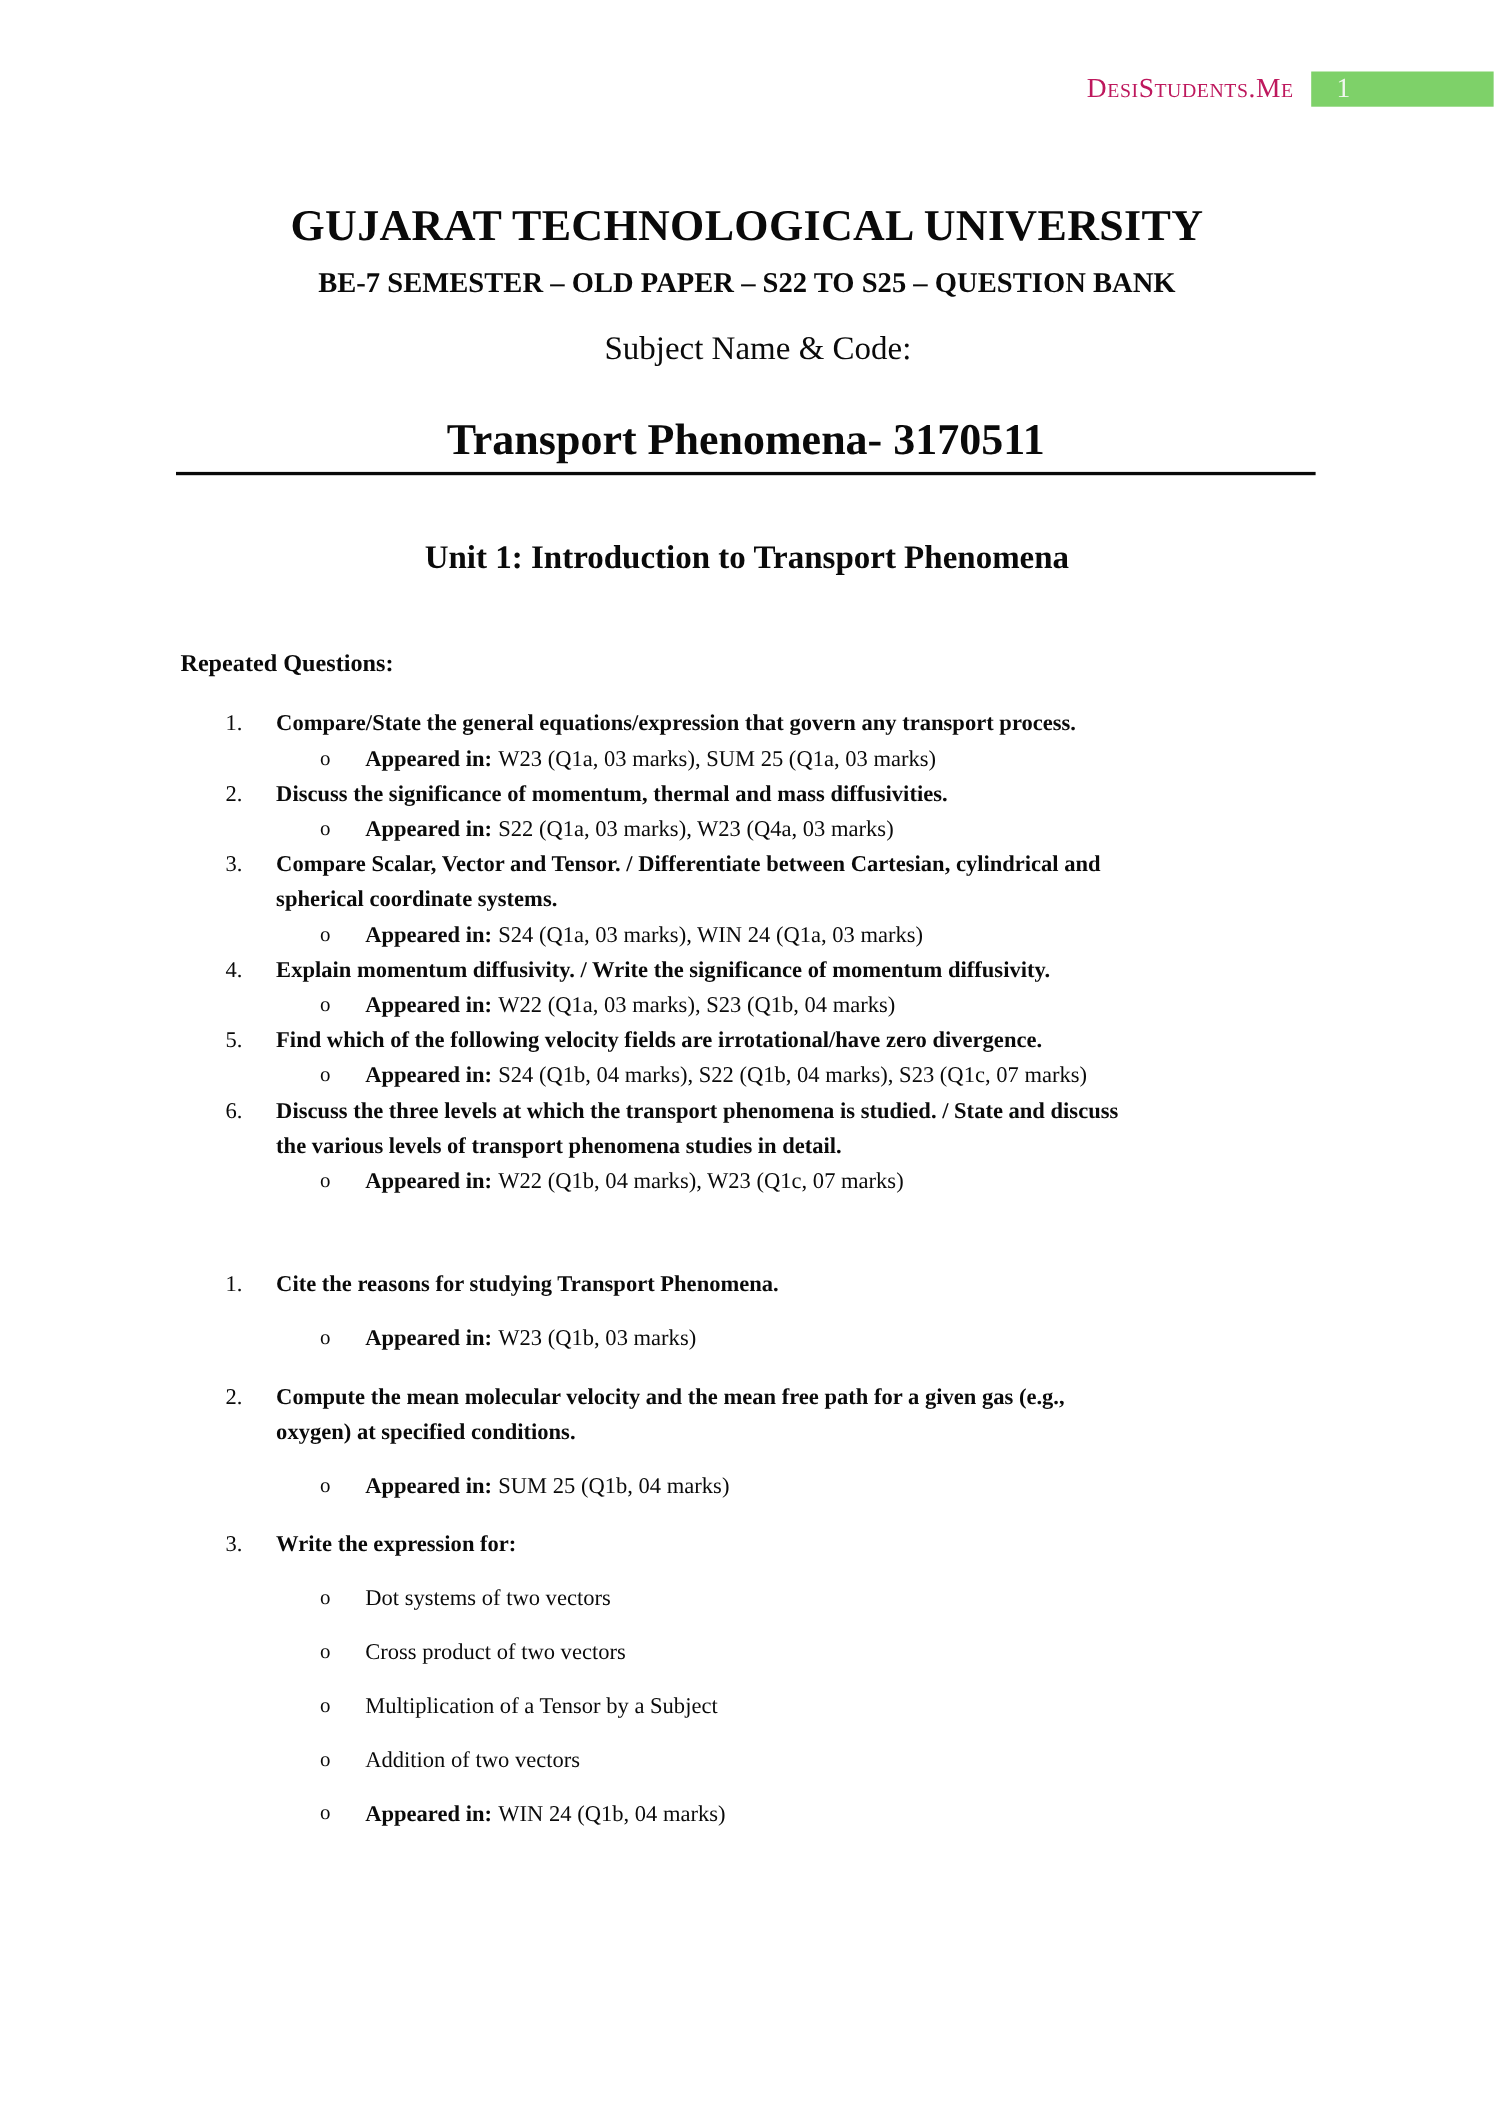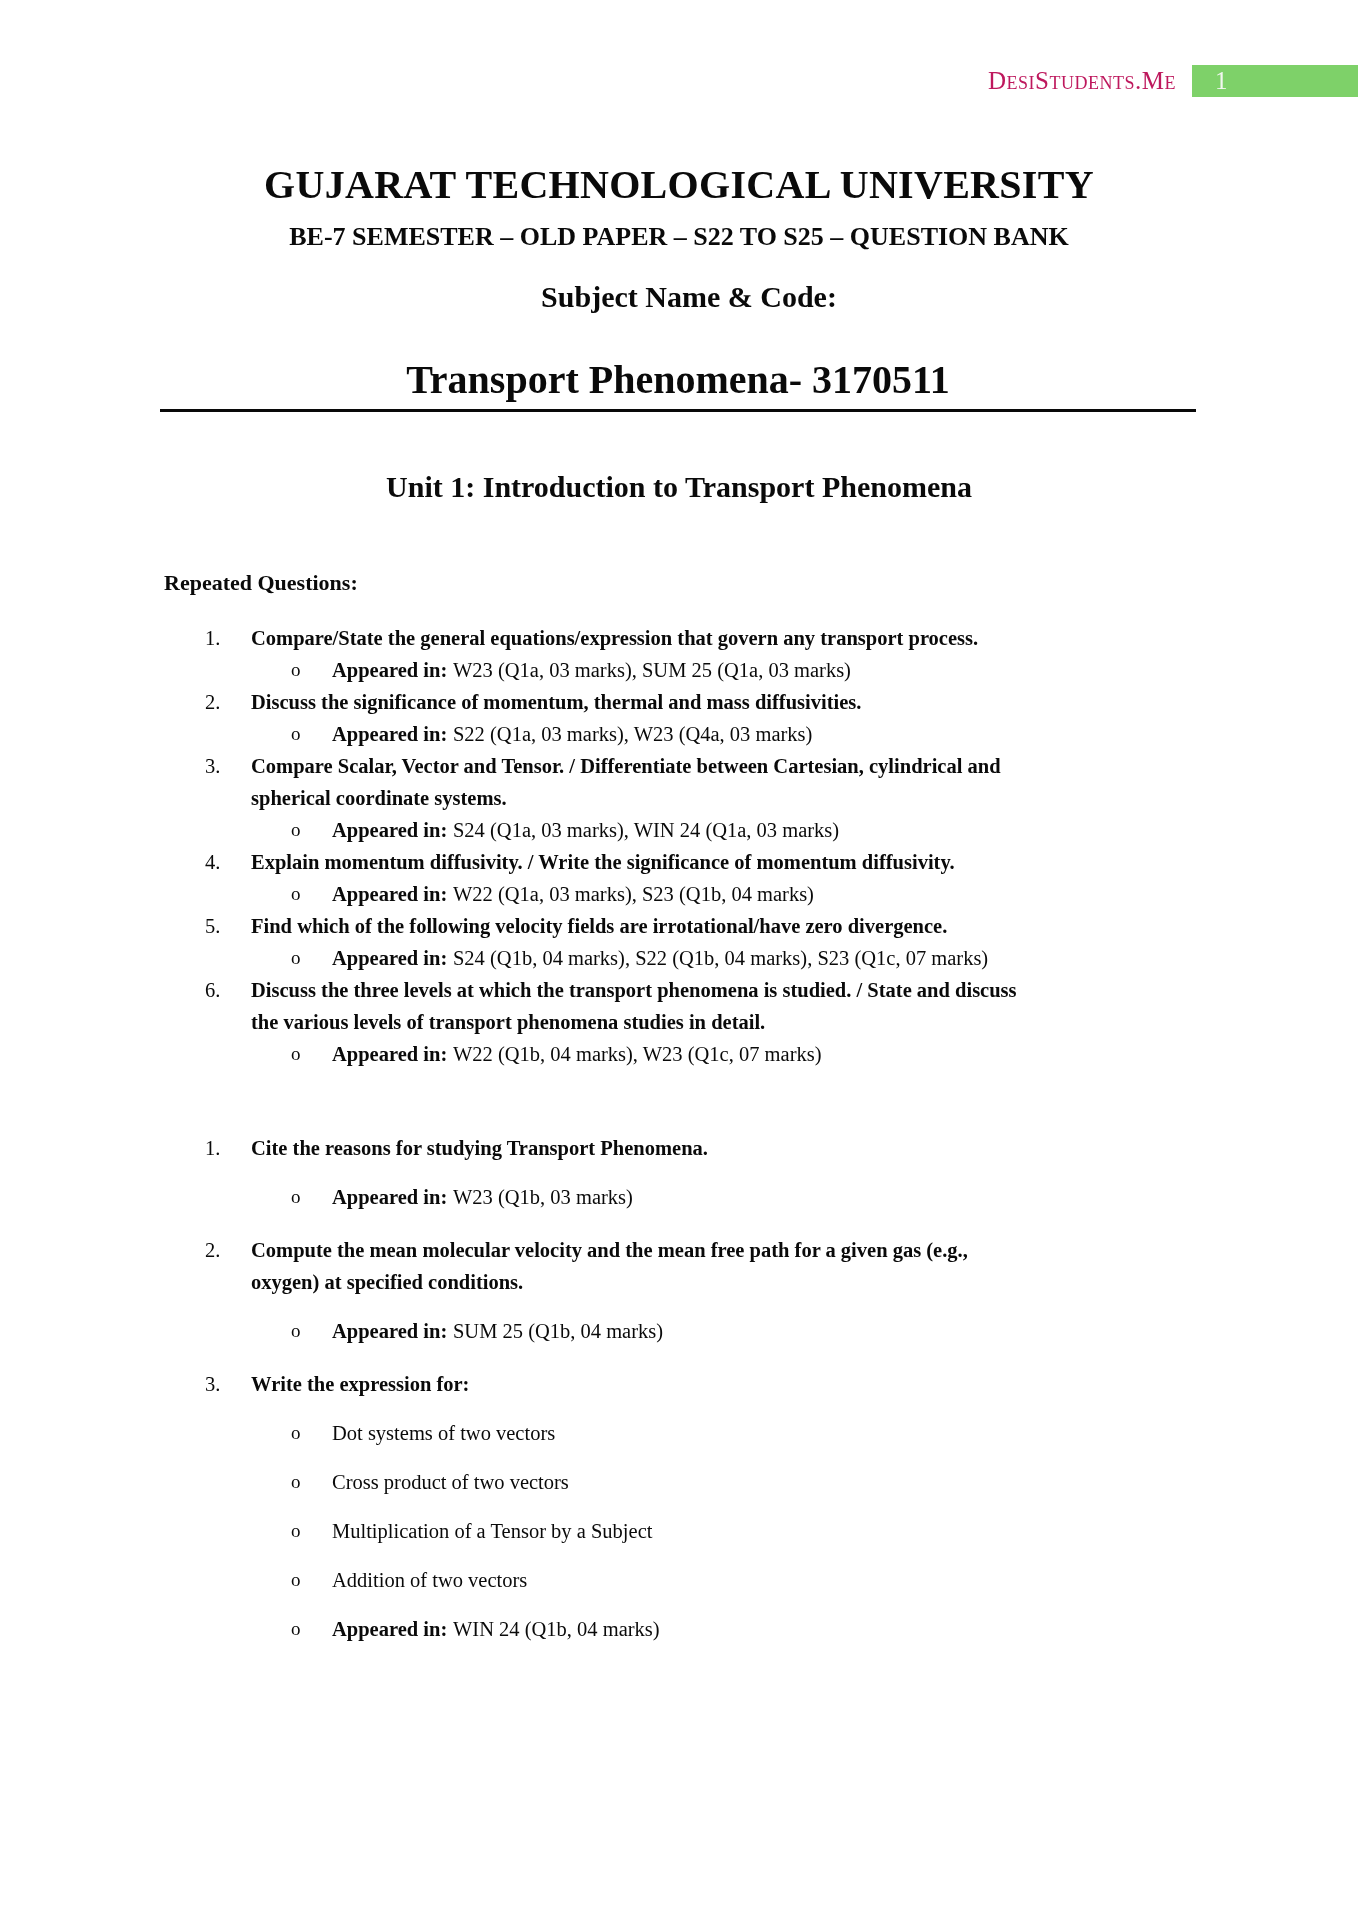--- a/index.html
+++ b/index.html
@@ -16,23 +16,23 @@
     font-variant:small-caps; font-size:25px; color:#be185d;
     letter-spacing:0.5px; margin-right:16px; line-height:32px;
   }
   .page-badge {
     width:166px; height:32px; background:#7ed169;
     display:flex; align-items:center; padding-left:23px;
     color:#f2f7f0; font-size:25px; line-height:32px;
   }
 
   
-  .main-title   { margin-top:64px; text-align:center; font-size:40px; font-weight:bold; letter-spacing:0.3px; }
+  .main-title   { margin-top:84px; text-align:center; font-size:40px; font-weight:bold; letter-spacing:0.3px; }
   .subtitle     { margin-top:14px;  text-align:center; font-size:26px; font-weight:bold; }
-  .subject-label{ margin-top:28px;  text-align:center; font-size:30px; font-weight:bold;padding-left:20px; }
+  .subject-label{ margin-top:28px;  text-align:center; font-size:30px; font-weight:normal;padding-left:20px; }
   .rule-block   { margin:42px 162px 0 160px; border-bottom:3px solid #090909; padding-bottom:6px; }
   .subject-value{ text-align:center; font-size:40px; font-weight:bold; }
   .unit-heading { margin-top:58px; text-align:center; font-size:30px; font-weight:bold; }
 
   
   .section-heading { margin-left:164px; font-size:22px; font-weight:bold; }
   .sh-1 { margin-top:66px; }
   .sh-2 { margin-top:8px; }
 
   .qlist { margin-left:205px; margin-right:165px; font-size:20.5px; line-height:32px; }

